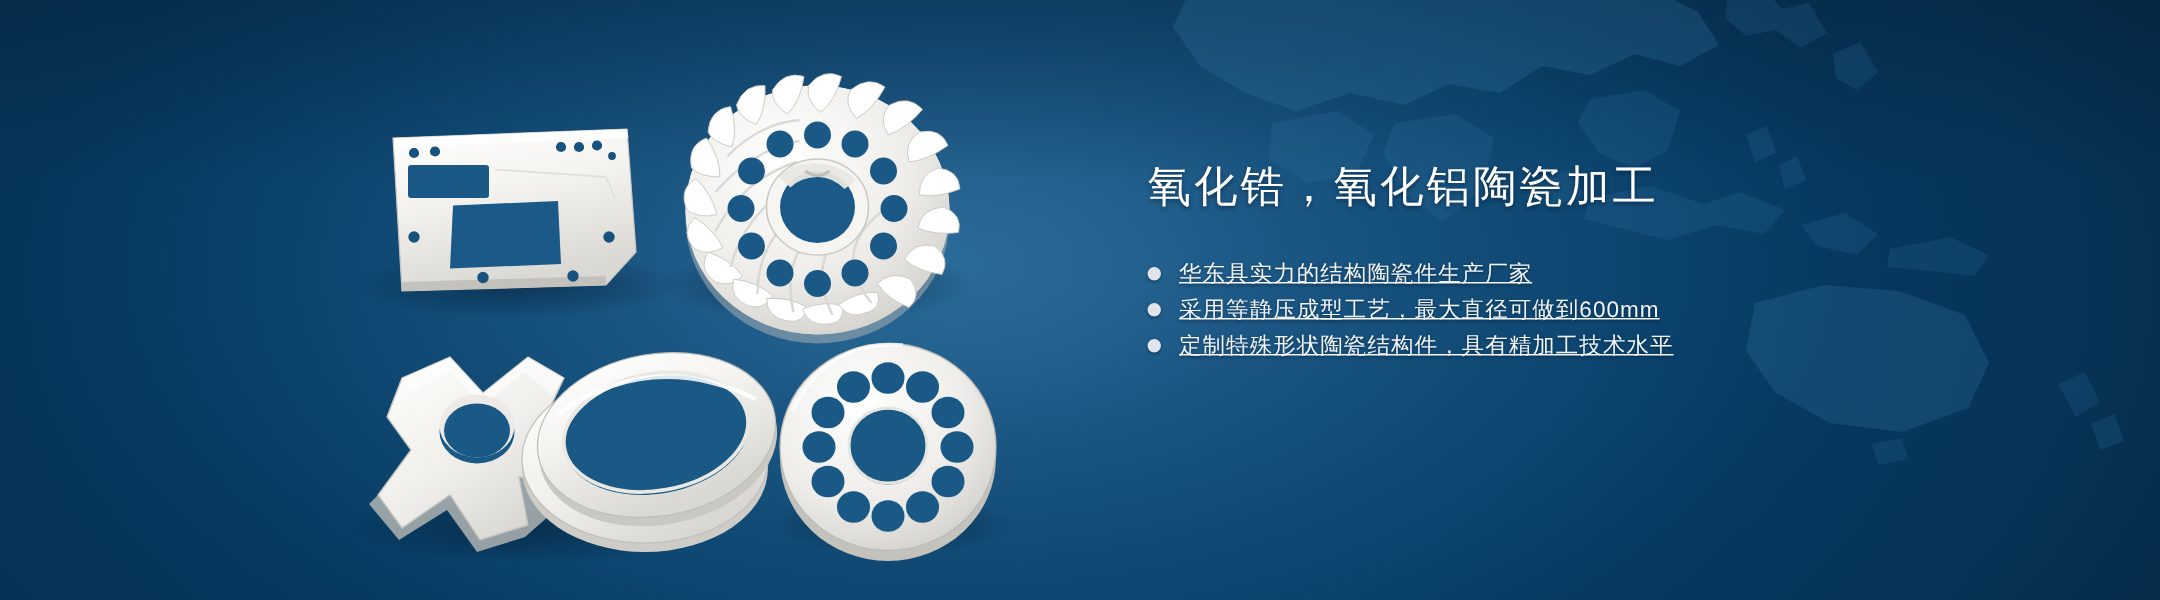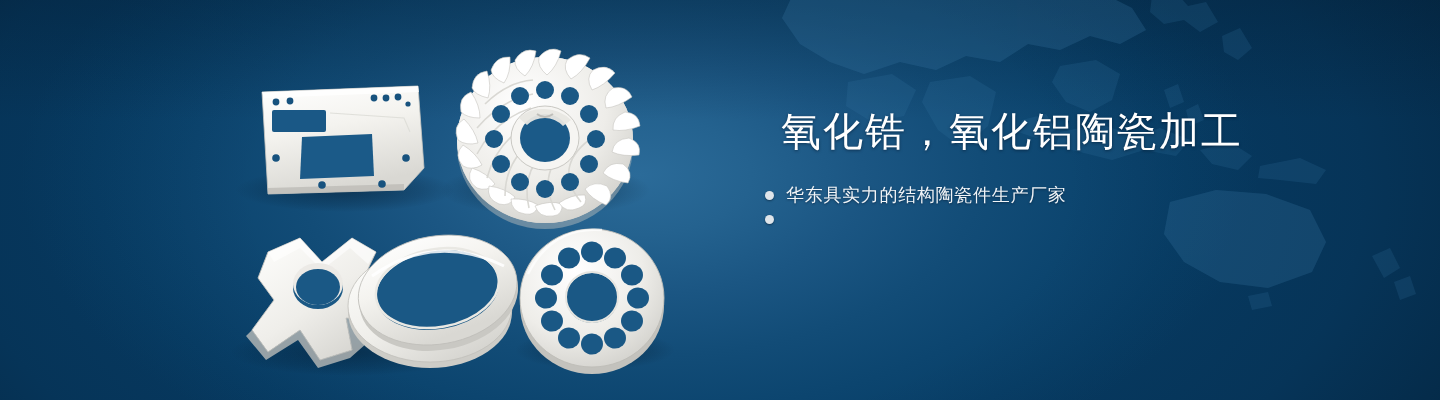--- a/index.html
+++ b/index.html
@@ -52,54 +52,54 @@
   .worldmap svg { width:100%; height:100%; display:block; }
 
   
   .products { position:absolute; left:0; top:0; width:720px; height:400px; }
   .products svg { position:absolute; left:0; top:0; width:720px; height:400px; }
 
   
   .copy { position:absolute; left:765px; top:108px; width:620px; }
 
   .headline {
-    font-size:40px;
+    font-size:29px;
     line-height:1.18;
     color:#ffffff;
     letter-spacing:2.0px;
     font-weight:400;
     text-shadow:0 1px 3px rgba(0,18,38,0.55);
     white-space:nowrap;
-    margin-left:16px;
   }
 
   .bullets { margin-top:29px; }
 
   .bullet {
     display:flex;
     align-items:center;
     height:23px;
     margin-bottom:1px;
   }
   .bullet-dot {
     flex:0 0 auto;
     width:9px; height:9px;
     border-radius:50%;
     background:#dfe5ea;
     box-shadow:0 1px 2px rgba(0,15,30,0.45);
     margin-right:12px;
     position:relative; top:0px;
   }
   .bullet-text {
-    font-size:18px;
+    font-size:15px;
     line-height:23px;
     color:#f2f5f8;
     letter-spacing:0.7px;
     white-space:nowrap;
     text-shadow:0 1px 2px rgba(0,18,38,0.5);
+    text-decoration:underline;
   }
 </style>
 </head>
 <body>
 
 <div class="banner">
 
   <div class="bg-gradient"></div>
   <div class="bg-vignette"></div>
   <div class="bg-topdark"></div>
@@ -326,22 +326,27 @@
 
     <div class="headline">氧化锆，氧化铝陶瓷加工</div>
 
     <div class="bullets">
 
       <div class="bullet">
         <span class="bullet-dot"></span>
         <span class="bullet-text">华东具实力的结构陶瓷件生产厂家</span>
       </div>
 
-
       <div class="bullet">
         <span class="bullet-dot"></span>
+        <span class="bullet-text">采用等静压成型工艺，最大直径可做到600mm</span>
+      </div>
+
+      <div class="bullet">
+        <span class="bullet-dot"></span>
+        <span class="bullet-text">定制特殊形状陶瓷结构件，具有精加工技术水平</span>
       </div>
 
 
     </div>
   </div>
 
 </div>
 
 </body></html>

